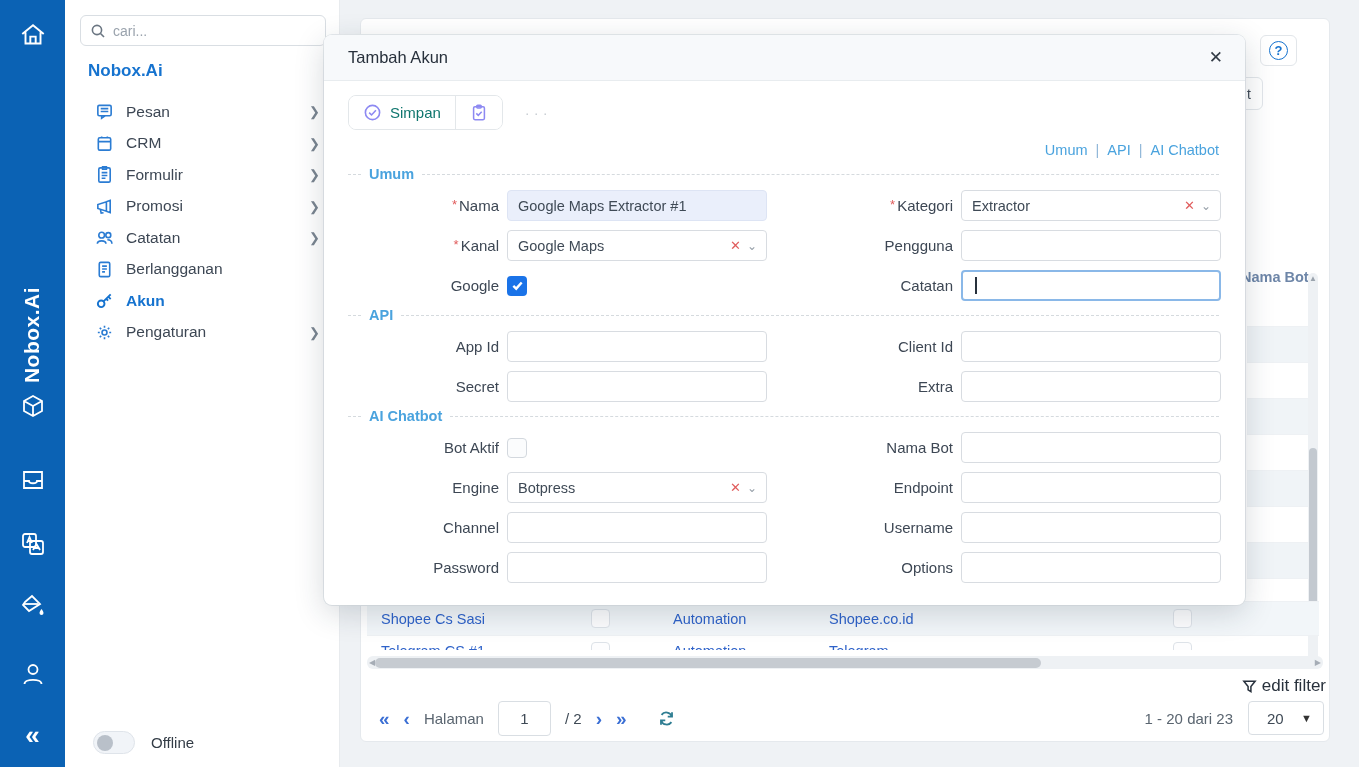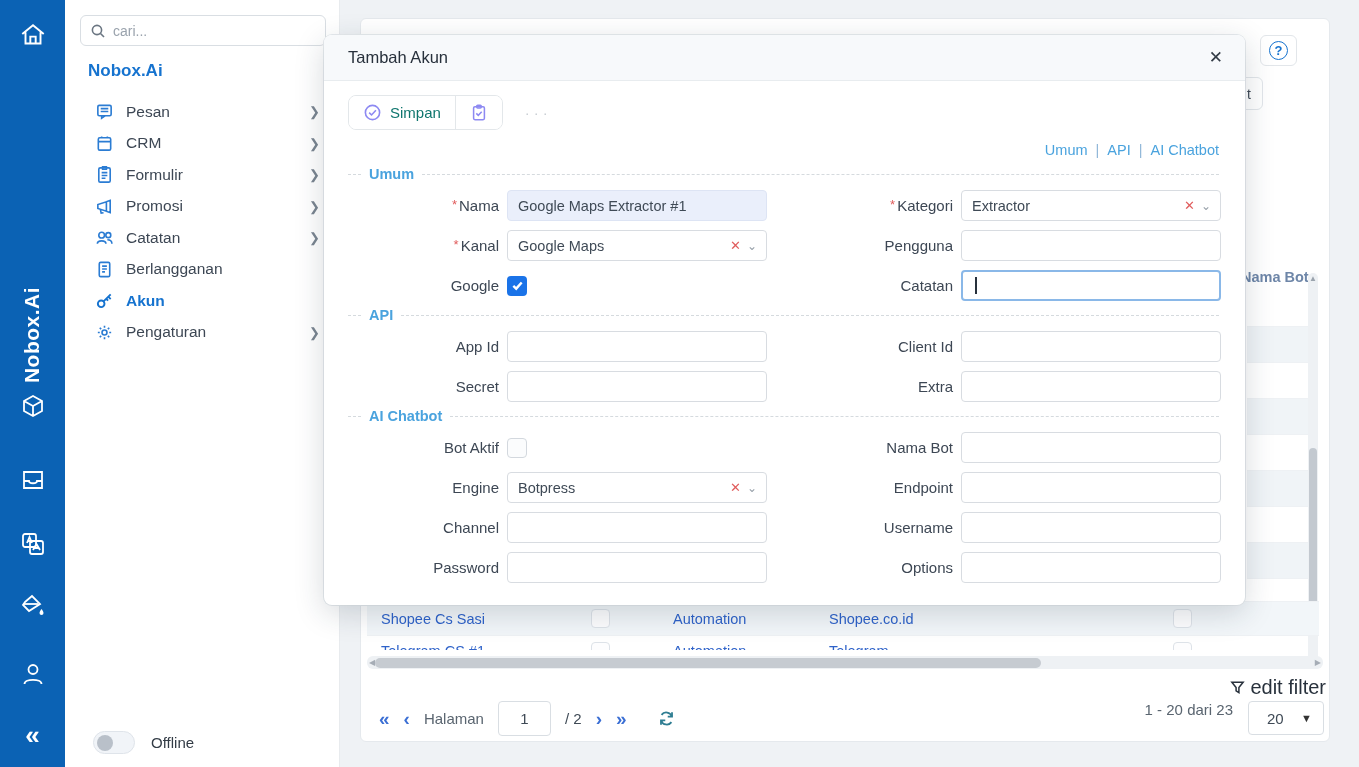--- a/index.html
+++ b/index.html
@@ -60,33 +60,33 @@
   .acct-row .c-cb2 { position:absolute; left:806px; width:19px; height:19px; border:1px solid #dde2e8; border-radius:4px; background:#fdfdfe; }
   .acct-row.clipped { height:15px; overflow:hidden; align-items:flex-start; }
   .acct-row.clipped .c-name,.acct-row.clipped .c-kat,.acct-row.clipped .c-kan { top:7px; }
   .acct-row.clipped .c-cb,.acct-row.clipped .c-cb2 { top:6px; }
 
   .hscroll { position:absolute; left:6px; top:637px; width:956px; height:13px; background:#eef1f4; border-radius:6px; }
   .hscroll .thumb { position:absolute; left:8px; top:1.5px; width:666px; height:10px; background:#c6cbd1; border-radius:5px; }
   .hscroll .arr { position:absolute; top:2px; font-size:8px; color:#a6adb6; }
   .hscroll .arr.l { left:2px; } .hscroll .arr.r { right:2px; }
 
-  .edit-filter { position:absolute; right:3px; top:657px; display:flex; align-items:center; gap:5px; font-size:20px; color:#28313c; }
+  .edit-filter { position:absolute; right:3px; top:657px; display:flex; align-items:center; gap:5px; font-size:17px; color:#28313c; }
   .edit-filter svg { stroke:#28313c; fill:none; stroke-width:1.6; }
 
   
   .pager { position:absolute; left:0; top:682px; width:970px; height:40px; }
   .pager-left { position:absolute; left:18px; top:0; display:flex; align-items:center; gap:14px; }
   .pg-arrow { color:#3b6fd4; font-size:19px; font-weight:bold; line-height:1; cursor:pointer; }
   .pg-label { font-size:15px; color:#5a6570; }
   .pg-input { width:53px; height:35px; border:1px solid #d9dee3; border-radius:4px; text-align:center; font-size:15px; color:#3f4a56; font-family:"Liberation Sans",sans-serif; outline:none; }
   .pg-total { font-size:15px; color:#3f4a56; }
   .refresh { margin-left:16px; display:flex; }
   .refresh svg { stroke:#2e7d92; fill:none; stroke-width:1.9; }
-  .pager-right { position:absolute; right:7px; top:0; display:flex; align-items:flex-start; gap:15px; }
+  .pager-right { position:absolute; right:7px; top:0; display:flex; align-items:center; gap:15px; }
   .range-text { font-size:15px; color:#5a6570; }
   .size-select { width:76px; height:34px; border:1px solid #d9dee3; border-radius:4px; background:#fff; display:flex; align-items:center; justify-content:space-between; padding:0 11px 0 18px; font-size:15px; color:#3f4a56; }
   .size-select .sel-chev { font-size:11px; color:#333; }
 
   
   .modal { position:absolute; left:324px; top:35px; width:921px; height:570px; background:#fff; border-radius:8px; box-shadow:0 8px 30px rgba(30,45,60,.18), 0 0 0 1px #e8ecef; z-index:10; overflow:hidden; }
   .modal-header { height:46px; background:#f7f9fb; border-bottom:1px solid #e8ecef; display:flex; align-items:center; justify-content:space-between; padding:0 22px 0 24px; }
   .modal-title { font-size:16.5px; color:#28313c; }
   .modal-close { font-size:17px; color:#333c46; cursor:pointer; }
   .modal-body { padding:14px 26px 0 24px; }

